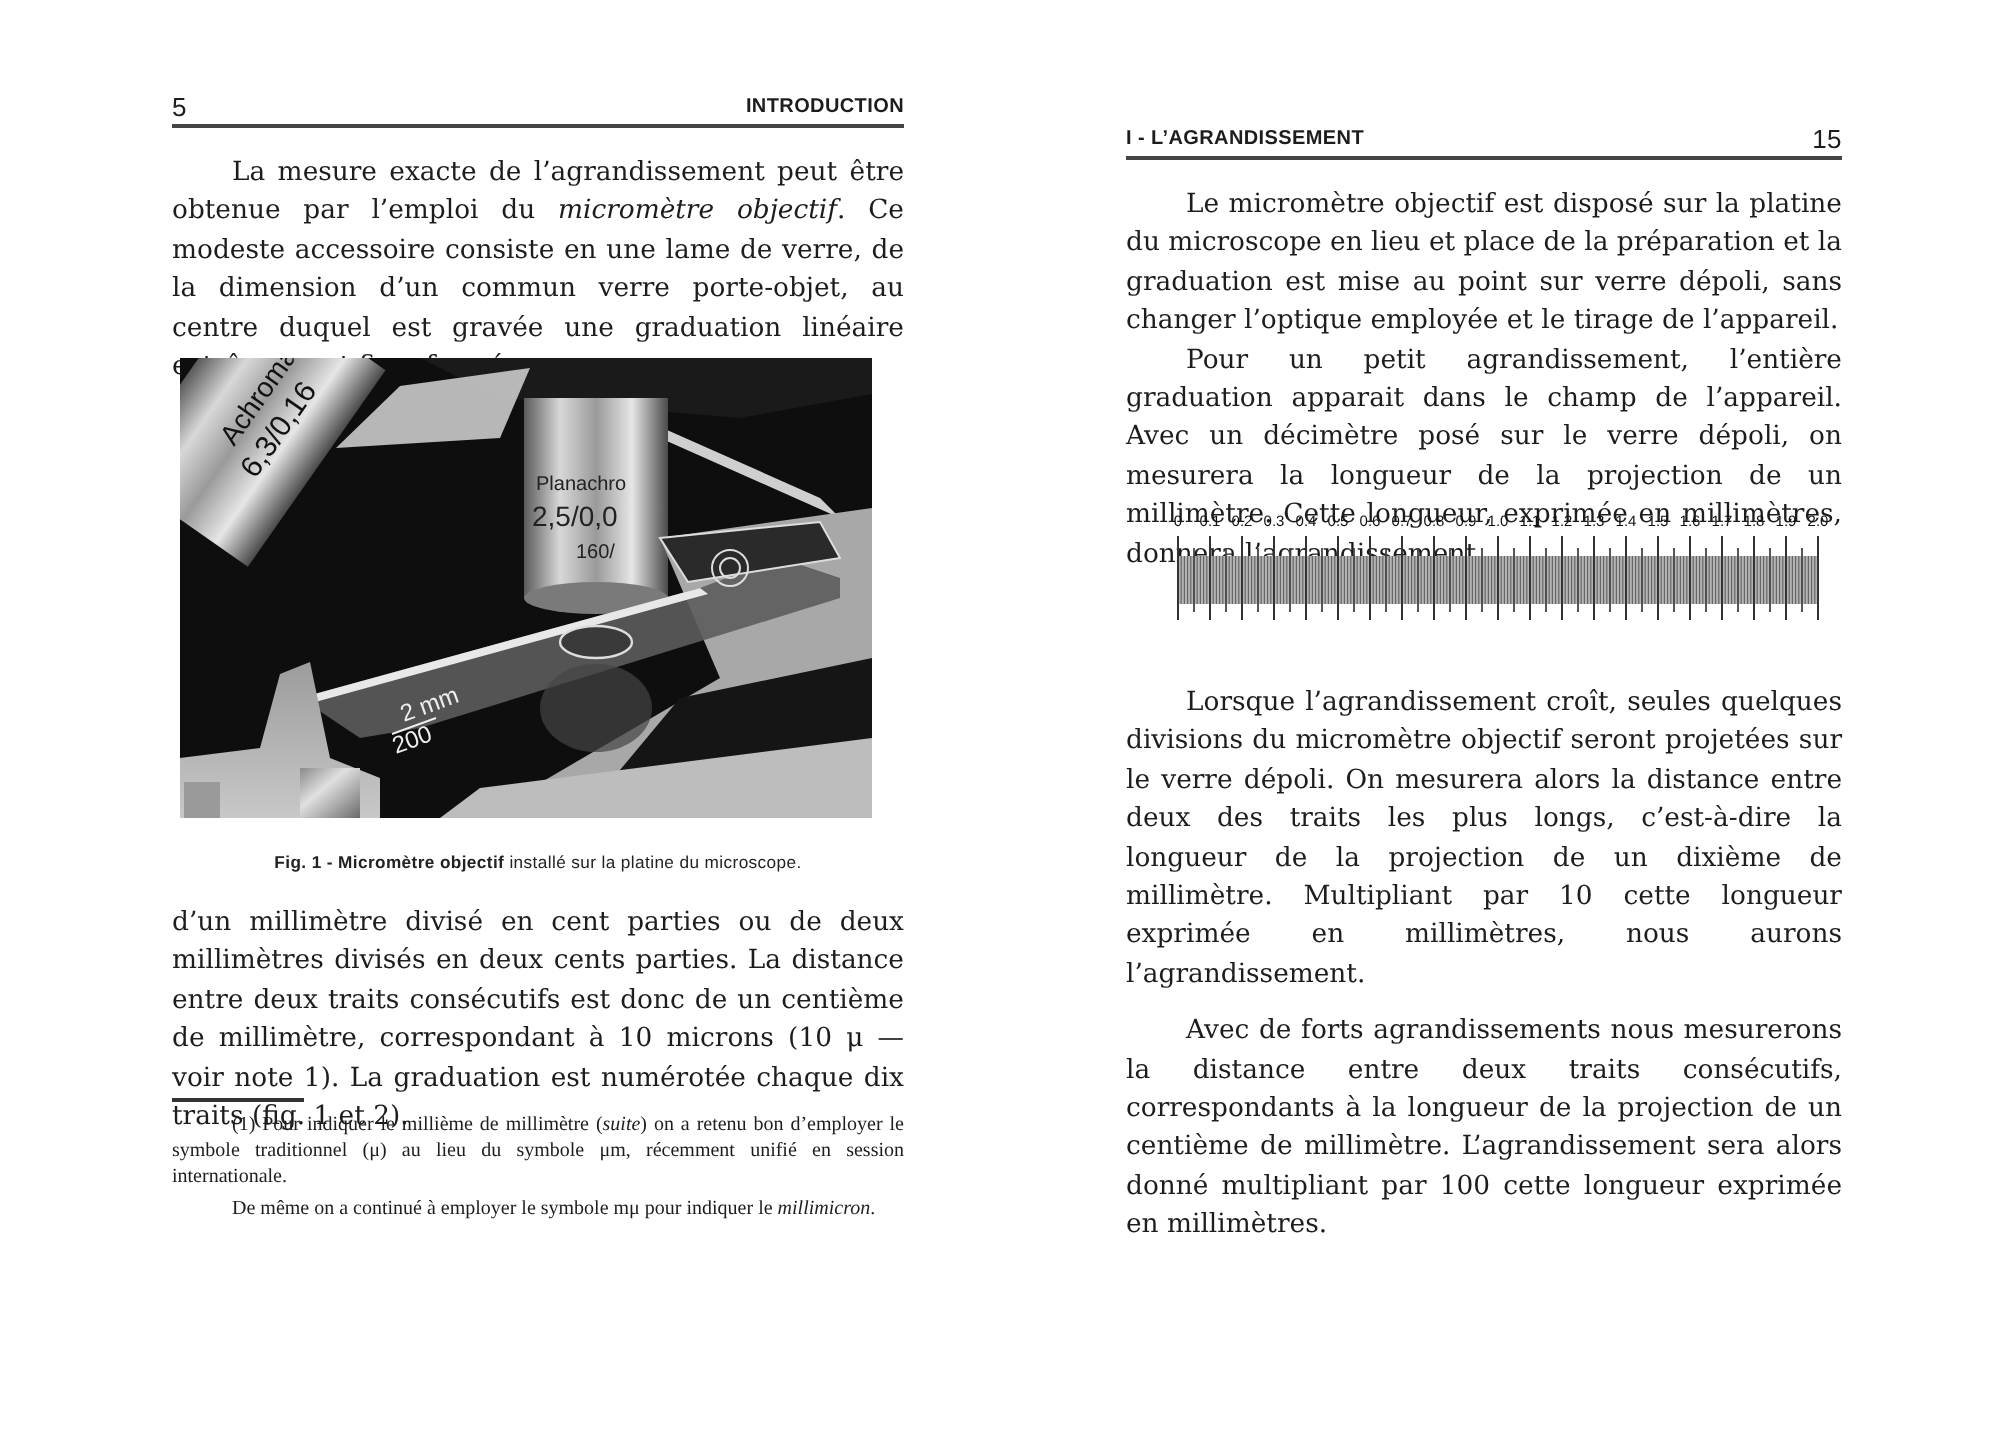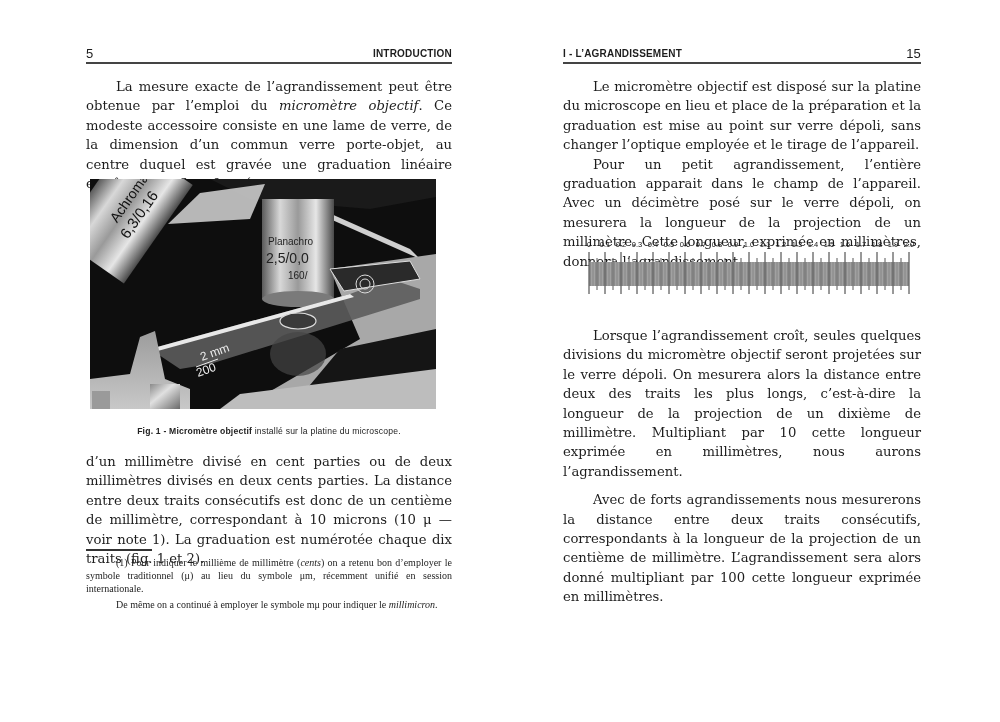--- a/index.html
+++ b/index.html
@@ -100,26 +100,26 @@
   <div class="caption" style="top:426px; left:0; right:0;">
     <b>Fig. 1 - Micromètre objectif</b><span> installé sur la platine du microscope.</span>
   </div>
 
   <div class="body-text" style="top:452px;">
     <p style="text-indent:0">d’un millimètre divisé en cent parties ou de deux millimètres divisés en deux cents parties. La distance entre deux traits consécutifs est donc de un centième de millimètre, correspondant à 10 microns (10 μ — voir note 1). La graduation est numérotée chaque dix traits (fig. 1 et 2).</p>
   </div>
 
   <div class="footrule"></div>
   <div class="footnote">
-    <p><span>(1) Pour indiquer le millième de millimètre (</span><em>cents</em><span>) on a retenu bon d’employer le symbole traditionnel (μ) au lieu du symbole μm, récemment unifié en session internationale.</span></p>
+    <p><span>(1) Pour indiquer le millième de millimètre (</span><em>suite</em><span>) on a retenu bon d’employer le symbole traditionnel (μ) au lieu du symbole μm, récemment unifié en session internationale.</span></p>
     <p style="margin-top:2px;"><span>De même on a continué à employer le symbole mμ pour indiquer le </span><em>millimicron</em><span>.</span></p>
   </div>
 </div>
 
-<div class="page right" style="height:625px;">
+<div class="page right" style="height:625px;margin-top:16px;">
   <div class="runhead">
     <span class="title" style="left:0;">I - L’AGRANDISSEMENT</span>
     <span class="num" style="right:0;">15</span>
   </div>
   <div class="rule"></div>
 
   <div class="body-text" style="top:77px;">
     <p>Le micromètre objectif est disposé sur la platine du microscope en lieu et place de la préparation et la graduation est mise au point sur verre dépoli, sans changer l’optique employée et le tirage de l’appareil.</p>
     <p>Pour un petit agrandissement, l’entière graduation apparait dans le champ de l’appareil. Avec un décimètre posé sur le verre dépoli, on mesurera la longueur de la projection de un millimètre. Cette longueur, exprimée en millimètres, donnera l’agrandissement.</p>
   </div>

